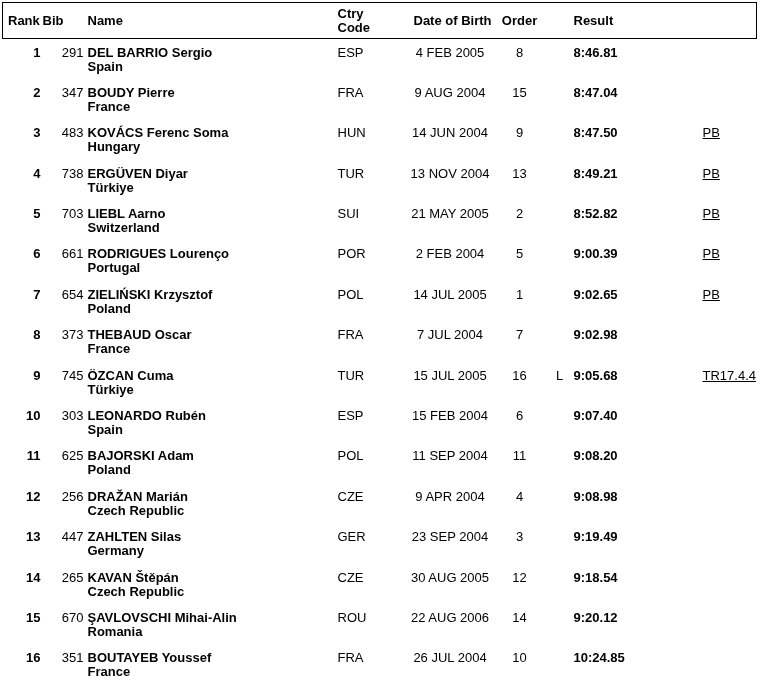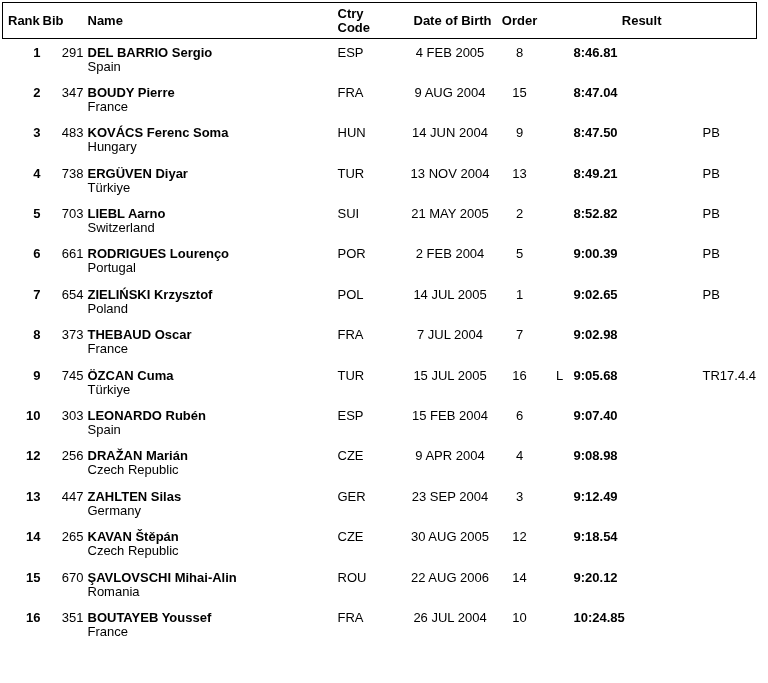--- a/index.html
+++ b/index.html
@@ -42,42 +42,42 @@
   }
   thead th.h-first { border-left: 1.5px solid #000; }
   thead th.h-last  { border-right: 1.5px solid #000; }
 
   th.h-rank   { text-align: left;  padding-left: 5px; }
   th.h-bib    { text-align: left; }
   th.h-name   { text-align: left;  padding-left: 4px; margin-left: 22px; }
   th.h-ctry   { text-align: left;  padding-left: 2px; }
   th.h-dob    { text-align: right; padding-right: 2px; }
   th.h-order  { text-align: center; }
-  th.h-result { text-align: right; }
+  th.h-result { text-align: left; }
 
   tbody tr { height: 40.4px; }
   tbody td {
     vertical-align: top;
     padding-top: 7px;
     line-height: 14px;
     white-space: nowrap;
     overflow: visible;
   }
   td.c-rank   { text-align: right;  padding-right: 2px; font-weight: bold; }
   td.c-bib    { text-align: right; }
   td.c-name   { text-align: left;   padding-left: 4px; }
   td.c-ctry   { text-align: left;   padding-left: 2px; }
   td.c-dob    { text-align: center;  padding-right: 2px; }
   td.c-order  { text-align: center; }
   td.c-qual   { text-align: center; }
   td.c-result { text-align: left;  padding-right: 2px; font-weight: bold; }
-  td.c-note   { text-align: left;   padding-left: 41px; }
+  td.c-note   { text-align: left;   padding-left: 41px; text-decoration: underline; }
 
   .athlete-name    { font-weight: bold; }
-  .athlete-country { font-weight: normal; }
+  .athlete-country { font-weight: bold; }
 </style>
 </head>
 <body>
 
 <table class="results">
   <colgroup>
     <col class="w-rank">
       <col class="w-bib">
       <col class="w-name">
       <col class="w-ctry">
@@ -244,20 +244,34 @@
       <div class="athlete-country">Spain</div>
     </td>
     <td class="c-ctry">ESP</td>
     <td class="c-dob">15 FEB 2004</td>
     <td class="c-order">6</td>
     <td class="c-qual"></td>
     <td class="c-result">9:07.40</td>
     <td class="c-note"></td>
   </tr>
 
+  <tr>
+    <td class="c-rank">11</td>
+    <td class="c-bib">625</td>
+    <td class="c-name">
+      <div class="athlete-name">BAJORSKI Adam</div>
+      <div class="athlete-country">Poland</div>
+    </td>
+    <td class="c-ctry">POL</td>
+    <td class="c-dob">11 SEP 2004</td>
+    <td class="c-order">11</td>
+    <td class="c-qual"></td>
+    <td class="c-result">9:08.20</td>
+    <td class="c-note"></td>
+  </tr>
 
   <tr>
     <td class="c-rank">12</td>
     <td class="c-bib">256</td>
     <td class="c-name">
       <div class="athlete-name">DRAŽAN Marián</div>
       <div class="athlete-country">Czech Republic</div>
     </td>
     <td class="c-ctry">CZE</td>
     <td class="c-dob">9 APR 2004</td>
@@ -271,21 +285,21 @@
     <td class="c-rank">13</td>
     <td class="c-bib">447</td>
     <td class="c-name">
       <div class="athlete-name">ZAHLTEN Silas</div>
       <div class="athlete-country">Germany</div>
     </td>
     <td class="c-ctry">GER</td>
     <td class="c-dob">23 SEP 2004</td>
     <td class="c-order">3</td>
     <td class="c-qual"></td>
-    <td class="c-result">9:12.49</td>
+    <td class="c-result">9:19.49</td>
     <td class="c-note"></td>
   </tr>
 
   <tr>
     <td class="c-rank">14</td>
     <td class="c-bib">265</td>
     <td class="c-name">
       <div class="athlete-name">KAVAN Štěpán</div>
       <div class="athlete-country">Czech Republic</div>
     </td>

